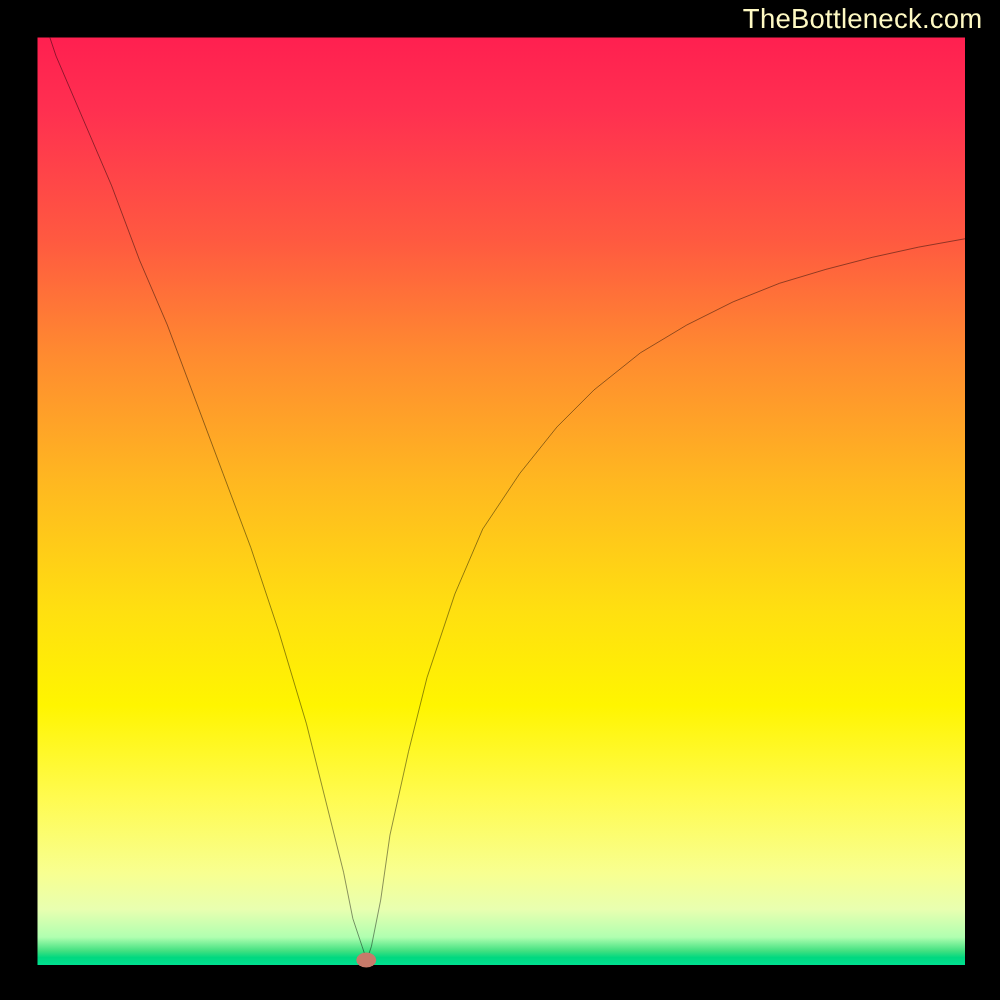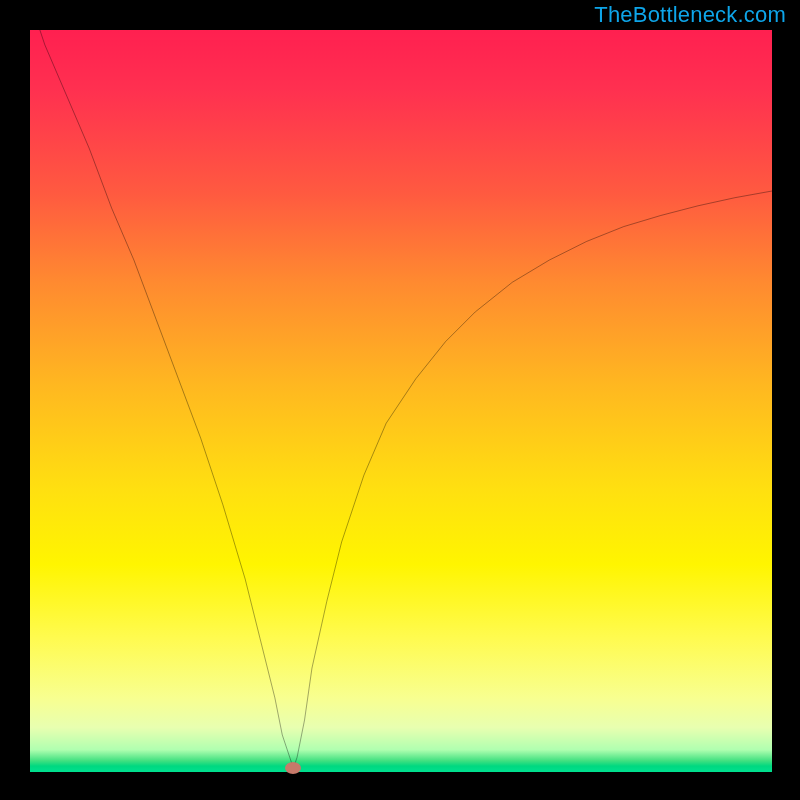--- a/index.html
+++ b/index.html
@@ -8,21 +8,21 @@
     height: 800px;
     background: #000;
     position: relative;
     font-family: Arial, Helvetica, sans-serif;
     overflow: hidden;
   }
   .watermark {
     position: absolute;
     top: 2px;
     right: 14px;
-    color: #0ea5e9;
+    color: #fef9c3;
     font-size: 22px;
     letter-spacing: 0.2px;
     z-index: 10;
   }
   .plot {
     position: absolute;
     left: 30px;
     top: 30px;
     width: 742px;
     height: 742px;

